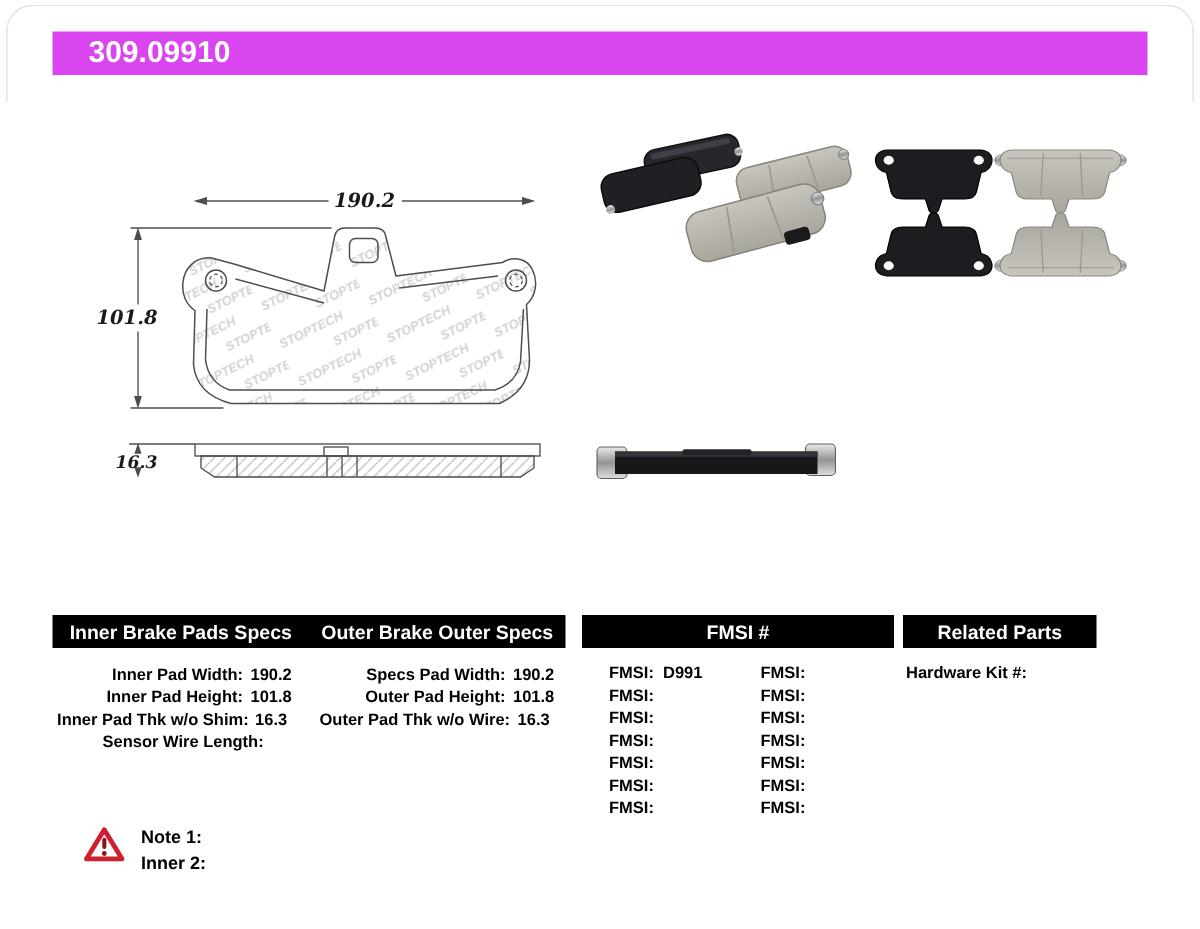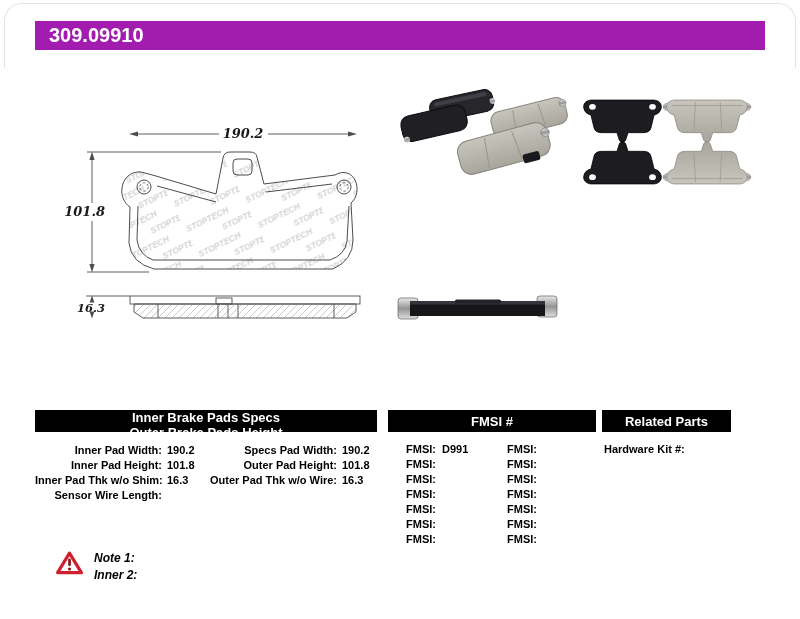--- a/index.html
+++ b/index.html
@@ -2,45 +2,45 @@
 <html><head>
 <meta charset="utf-8">
 <style>
   html,body{margin:0;padding:0;}
   body{width:800px;height:619px;background:#ffffff;position:relative;overflow:hidden;
        font-family:"Liberation Sans", sans-serif;}
   .abs{position:absolute;}
   .card-border{top:3px;left:4px;right:4px;height:64px;border:1px solid #e3e3e3;border-bottom:none;
        border-radius:18px 18px 0 0;pointer-events:none;}
   
-  .top-bar{left:35px;top:21px;width:730px;height:29px;background:#a21caf;color:#fff;
+  .top-bar{left:35px;top:21px;width:730px;height:29px;background:#d946ef;color:#fff;
        display:flex;align-items:center;justify-content:space-between;
-       font-size:20px;font-weight:bold;padding:2px;box-sizing:border-box;}
+       font-size:20px;font-weight:bold;padding:12px;box-sizing:border-box;}
   .top-bar .pn{padding-left:12px;letter-spacing:0px;}
   .top-bar .pt{padding-right:9px;}
   
   .thead{top:410px;height:22px;background:#000;color:#fff;display:flex;align-items:center;
        font-size:13px;font-weight:bold;}
   .thead span{flex:1;text-align:center;}
   
   .spec-col{font-size:11px;font-weight:bold;color:#000;}
-  .spec-row{display:flex;line-height:15px;height:15px;white-space:nowrap;}
+  .spec-row{display:flex;line-height:15px;height:15px;white-space:nowrap;justify-content:center;}
   .spec-row .lab{text-align:right;}
   .spec-row .val{margin-left:5px;}
   .inner-col .lab{width:127px;}
   .outer-col .lab{width:128px;}
   .fmsi-col{font-size:11px;font-weight:bold;margin-left:12px;}
   .fmsi-row{display:flex;line-height:15px;height:15px;white-space:nowrap;}
   .fmsi-row .f-l1{width:36px;}
   .fmsi-row .f-v1{width:65px;}
   .fmsi-row .f-l2{width:36px;}
   .related-col{font-size:11px;font-weight:bold;}
   .related-row{line-height:15px;height:15px;white-space:nowrap;}
   
-  .notes-text{left:94px;top:550px;font-size:12px;font-weight:bold;line-height:17px;font-style:italic;}
+  .notes-text{left:94px;top:550px;font-size:12px;font-weight:bold;line-height:17px;}
   svg text{font-family:"Liberation Sans", sans-serif;}
   svg .dim{font-family:"DejaVu Serif", serif;font-style:italic;font-weight:bold;font-size:13px;fill:#1a1a1a;}
   svg .dim-s{font-family:"DejaVu Serif", serif;font-style:italic;font-weight:bold;font-size:11.5px;fill:#1a1a1a;}
 </style>
 </head>
 <body>
 
 <div class="abs card-border"></div>
 
 <div class="abs top-bar">
@@ -176,23 +176,23 @@
 
   <g>
     <rect x="398" y="298" width="20" height="21" rx="3" fill="url(#metal)" stroke="#5e5e5e" stroke-width="0.7"></rect>
     <rect x="537" y="296" width="20" height="21" rx="3" fill="url(#metal)" stroke="#5e5e5e" stroke-width="0.7"></rect>
     <rect x="410" y="301" width="135" height="15" fill="#17171a"></rect>
     <rect x="410" y="301" width="135" height="3.5" fill="#34343b"></rect>
     <rect x="455" y="299.5" width="46" height="4" rx="1.5" fill="#222228"></rect>
   </g>
 </svg>
 
-<div class="abs thead" style="left:35px;width:342px;flex-direction:column;">
+<div class="abs thead" style="left:35px;width:342px;">
   <span>Inner Brake Pads Specs</span>
-  <span>Outer Brake Pads Height</span>
+  <span>Outer Brake Outer Specs</span>
 </div>
 <div class="abs thead" style="left:388px;width:208px;">
   <span>FMSI #</span>
 </div>
 <div class="abs thead" style="left:602px;width:129px;">
   <span>Related Parts</span>
 </div>
 
 <div class="abs spec-col inner-col" style="left:35px;top:443px;">
   <div class="spec-row">

